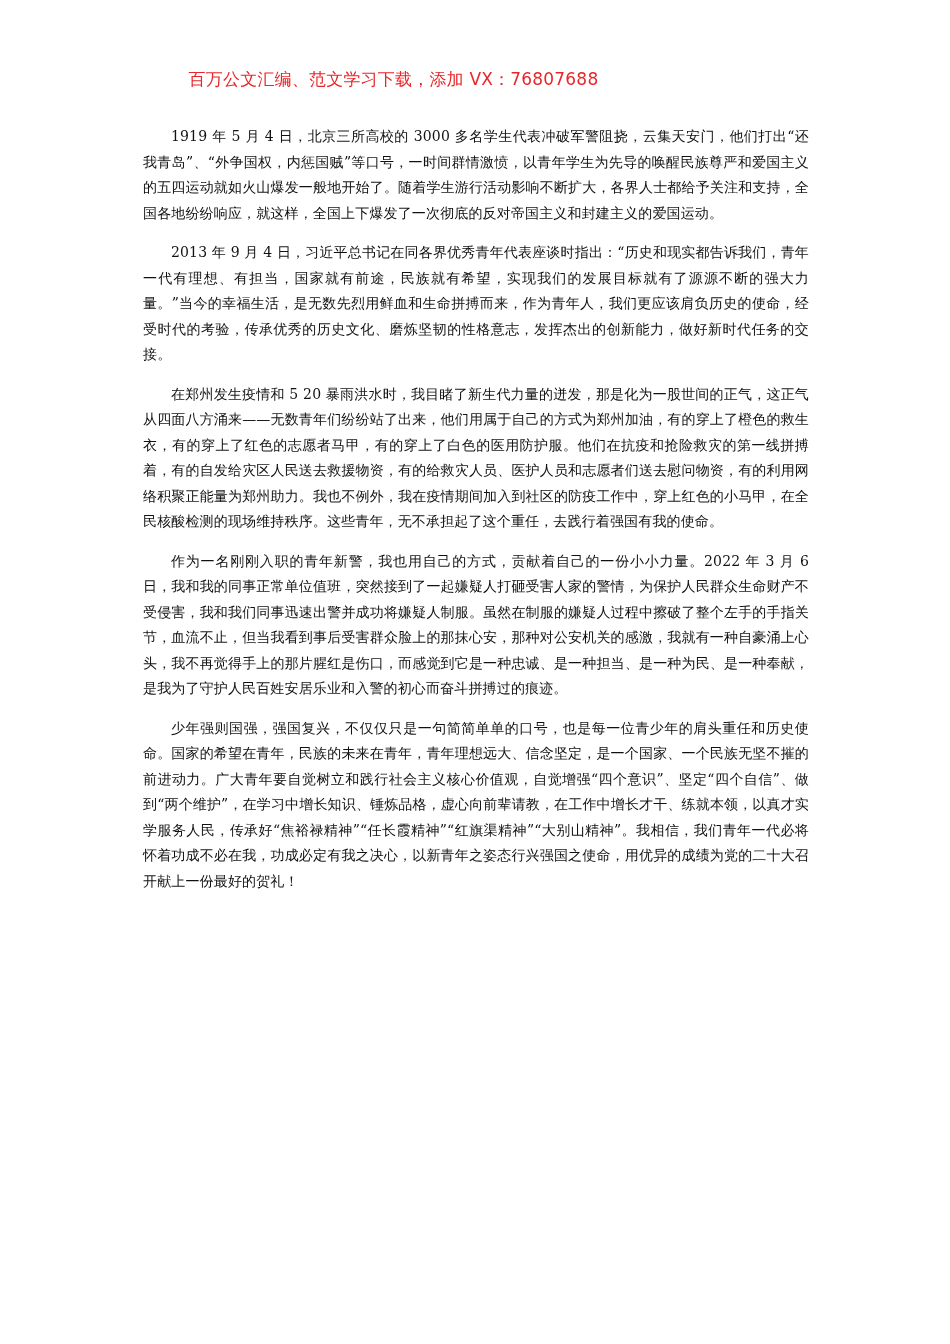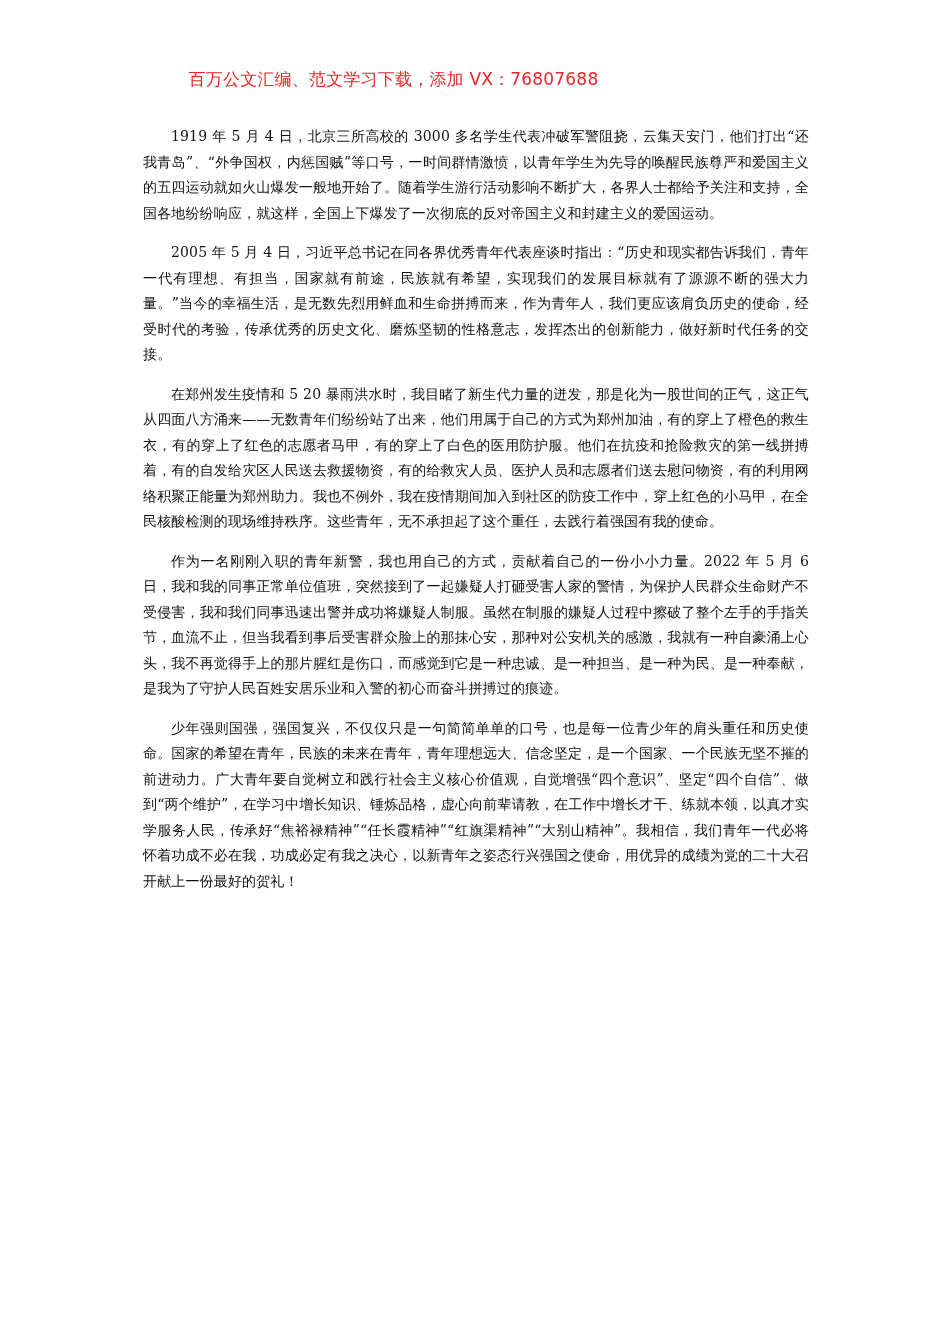--- a/index.html
+++ b/index.html
@@ -50,18 +50,18 @@
     }
   </style>
 </head>
 <body>
 
 <div class="page">
   <div class="header">百万公文汇编、范文学习下载，添加 VX：76807688</div>
 
   <div class="body-text">
     <p class="para">1919 年 5 月 4 日，北京三所高校的 3000 多名学生代表冲破军警阻挠，云集天安门，他们打出“还我青岛”、“外争国权，内惩国贼”等口号，一时间群情激愤，以青年学生为先导的唤醒民族尊严和爱国主义的五四运动就如火山爆发一般地开始了。随着学生游行活动影响不断扩大，各界人士都给予关注和支持，全国各地纷纷响应，就这样，全国上下爆发了一次彻底的反对帝国主义和封建主义的爱国运动。</p>
-    <p class="para">2005 年 5 月 4 日，习近平总书记在同各界优秀青年代表座谈时指出：“历史和现实都告诉我们，青年一代有理想、有担当，国家就有前途，民族就有希望，实现我们的发展目标就有了源源不断的强大力量。”当今的幸福生活，是无数先烈用鲜血和生命拼搏而来，作为青年人，我们更应该肩负历史的使命，经受时代的考验，传承优秀的历史文化、磨炼坚韧的性格意志，发挥杰出的创新能力，做好新时代任务的交接。</p>
+    <p class="para">2013 年 9 月 4 日，习近平总书记在同各界优秀青年代表座谈时指出：“历史和现实都告诉我们，青年一代有理想、有担当，国家就有前途，民族就有希望，实现我们的发展目标就有了源源不断的强大力量。”当今的幸福生活，是无数先烈用鲜血和生命拼搏而来，作为青年人，我们更应该肩负历史的使命，经受时代的考验，传承优秀的历史文化、磨炼坚韧的性格意志，发挥杰出的创新能力，做好新时代任务的交接。</p>
     <p class="para">在郑州发生疫情和 5 20 暴雨洪水时，我目睹了新生代力量的迸发，那是化为一股世间的正气，这正气从四面八方涌来——无数青年们纷纷站了出来，他们用属于自己的方式为郑州加油，有的穿上了橙色的救生衣，有的穿上了红色的志愿者马甲，有的穿上了白色的医用防护服。他们在抗疫和抢险救灾的第一线拼搏着，有的自发给灾区人民送去救援物资，有的给救灾人员、医护人员和志愿者们送去慰问物资，有的利用网络积聚正能量为郑州助力。我也不例外，我在疫情期间加入到社区的防疫工作中，穿上红色的小马甲，在全民核酸检测的现场维持秩序。这些青年，无不承担起了这个重任，去践行着强国有我的使命。</p>
-    <p class="para">作为一名刚刚入职的青年新警，我也用自己的方式，贡献着自己的一份小小力量。2022 年 5 月 6 日，我和我的同事正常单位值班，突然接到了一起嫌疑人打砸受害人家的警情，为保护人民群众生命财产不受侵害，我和我们同事迅速出警并成功将嫌疑人制服。虽然在制服的嫌疑人过程中擦破了整个左手的手指关节，血流不止，但当我看到事后受害群众脸上的那抹心安，那种对公安机关的感激，我就有一种自豪涌上心头，我不再觉得手上的那片腥红是伤口，而感觉到它是一种忠诚、是一种担当、是一种为民、是一种奉献，是我为了守护人民百姓安居乐业和入警的初心而奋斗拼搏过的痕迹。</p>
+    <p class="para">作为一名刚刚入职的青年新警，我也用自己的方式，贡献着自己的一份小小力量。2022 年 3 月 6 日，我和我的同事正常单位值班，突然接到了一起嫌疑人打砸受害人家的警情，为保护人民群众生命财产不受侵害，我和我们同事迅速出警并成功将嫌疑人制服。虽然在制服的嫌疑人过程中擦破了整个左手的手指关节，血流不止，但当我看到事后受害群众脸上的那抹心安，那种对公安机关的感激，我就有一种自豪涌上心头，我不再觉得手上的那片腥红是伤口，而感觉到它是一种忠诚、是一种担当、是一种为民、是一种奉献，是我为了守护人民百姓安居乐业和入警的初心而奋斗拼搏过的痕迹。</p>
     <p class="para">少年强则国强，强国复兴，不仅仅只是一句简简单单的口号，也是每一位青少年的肩头重任和历史使命。国家的希望在青年，民族的未来在青年，青年理想远大、信念坚定，是一个国家、一个民族无坚不摧的前进动力。广大青年要自觉树立和践行社会主义核心价值观，自觉增强“四个意识”、坚定“四个自信”、做到“两个维护”，在学习中增长知识、锤炼品格，虚心向前辈请教，在工作中增长才干、练就本领，以真才实学服务人民，传承好“焦裕禄精神”“任长霞精神”“红旗渠精神”“大别山精神”。我相信，我们青年一代必将怀着功成不必在我，功成必定有我之决心，以新青年之姿态行兴强国之使命，用优异的成绩为党的二十大召开献上一份最好的贺礼！</p>
   </div>
 </div>
 
 </body></html>

